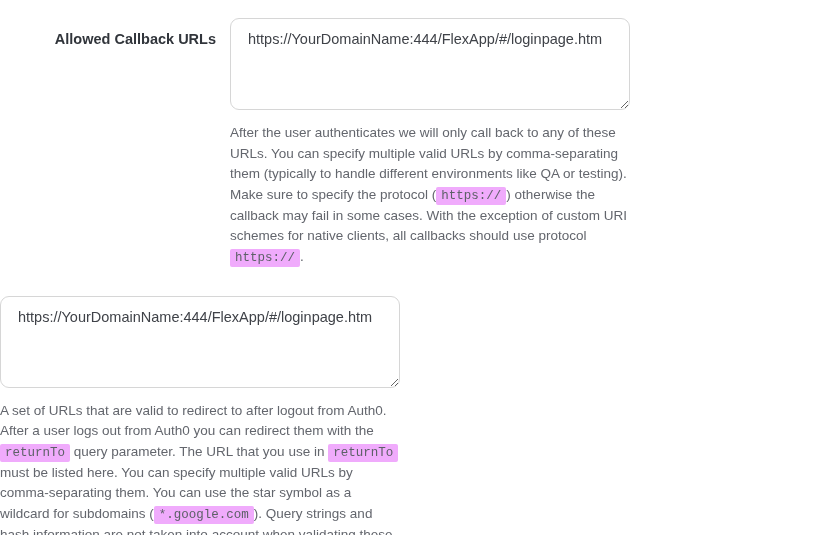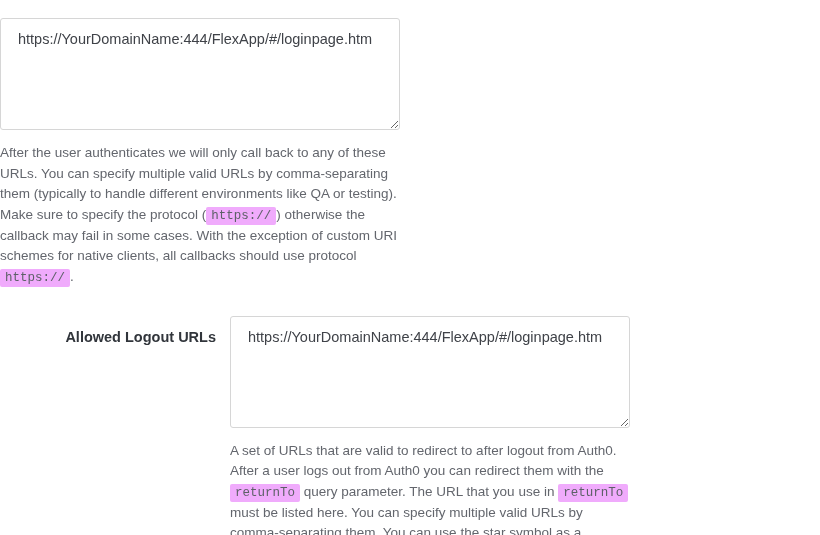--- a/index.html
+++ b/index.html
@@ -32,23 +32,23 @@
     font-weight: bold;
     color: #31353b;
     line-height: 1.3;
   }
   .field-input-col {
     width: 400px;
     flex: 0 0 400px;
   }
   textarea.url-input {
     width: 400px;
-    height: 112px;
+    height: 92px;
     border: 1px solid #d6d6d6;
-    border-radius: 3px;
+    border-radius: 9px;
     padding: 10px 17px;
     font-family: "Liberation Sans", sans-serif;
     font-size: 14.5px;
     color: #3f4248;
     line-height: 1.4;
     resize: vertical;
     outline: none;
     background: #fff;
     display: block;
   }
@@ -70,31 +70,31 @@
     white-space: nowrap;
   }
   .gap-after-callback { height: 22px; }
 </style>
 </head>
 <body>
 
 <div class="form">
 
   <div class="field-row">
+    <div class="field-label-col">
+      <label class="field-label">Allowed Callback URLs</label>
+    </div>
     <div class="field-input-col">
       <textarea class="url-input" spellcheck="false" placeholder="https://YourDomainName:444/FlexApp/#/loginpage.htm" style="">https://YourDomainName:444/FlexApp/#/loginpage.htm</textarea>
       <div class="helptext">After the user authenticates we will only call back to any of these URLs. You can specify multiple valid URLs by comma-separating them (typically to handle different environments like QA or testing). Make sure to specify the protocol (<span class="code">https://</span>) otherwise the callback may fail in some cases. With the exception of custom URI schemes for native clients, all callbacks should use protocol <span class="code">https://</span>.</div>
     </div>
   </div>
 
   <div class="gap-after-callback"></div>
 
   <div class="field-row">
-    <div class="field-label-col">
-      <label class="field-label">Allowed Logout URLs</label>
-    </div>
     <div class="field-input-col">
       <textarea class="url-input" spellcheck="false" placeholder="https://YourDomainName:444/FlexApp/#/loginpage.htm" style="">https://YourDomainName:444/FlexApp/#/loginpage.htm</textarea>
       <div class="helptext">A set of URLs that are valid to redirect to after logout from Auth0. After a user logs out from Auth0 you can redirect them with the <span class="code">returnTo</span> query parameter. The URL that you use in <span class="code">returnTo</span> must be listed here. You can specify multiple valid URLs by comma-separating them. You can use the star symbol as a wildcard for subdomains (<span class="code">*.google.com</span>). Query strings and hash information are not taken into account when validating these URLs. Read more about this at </div>
     </div>
   </div>
 
 </div>
 
 </body></html>

